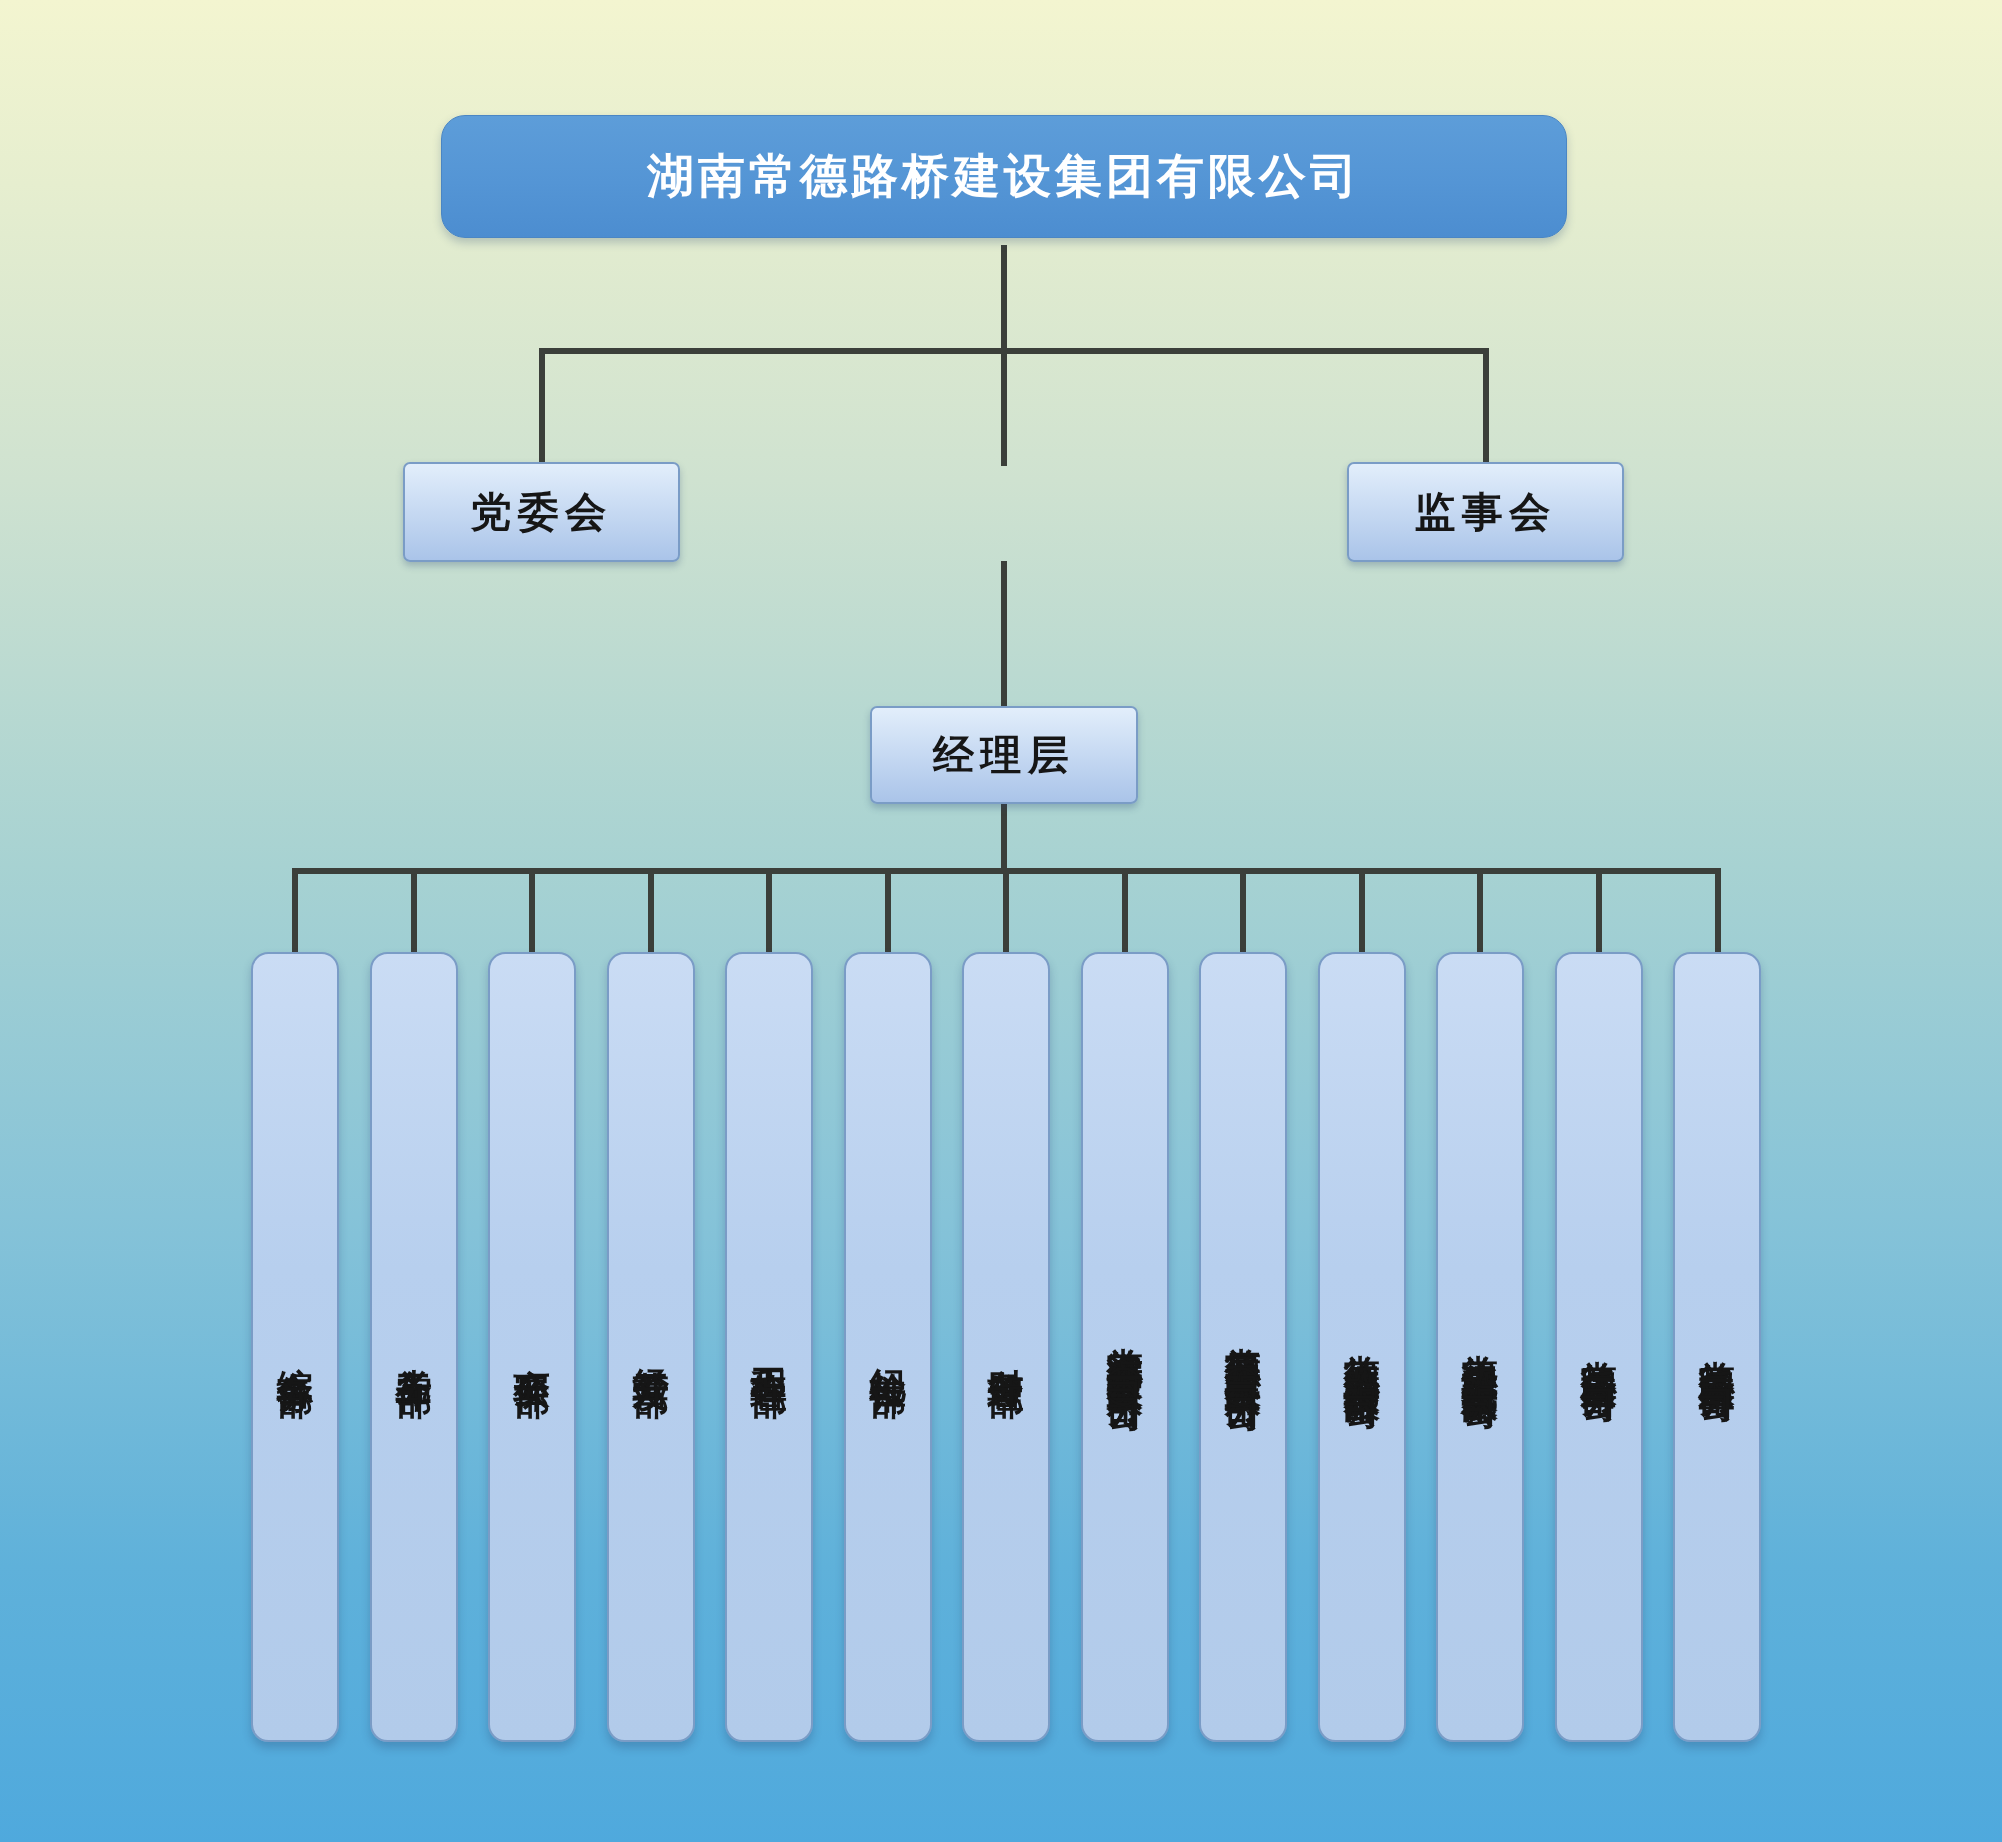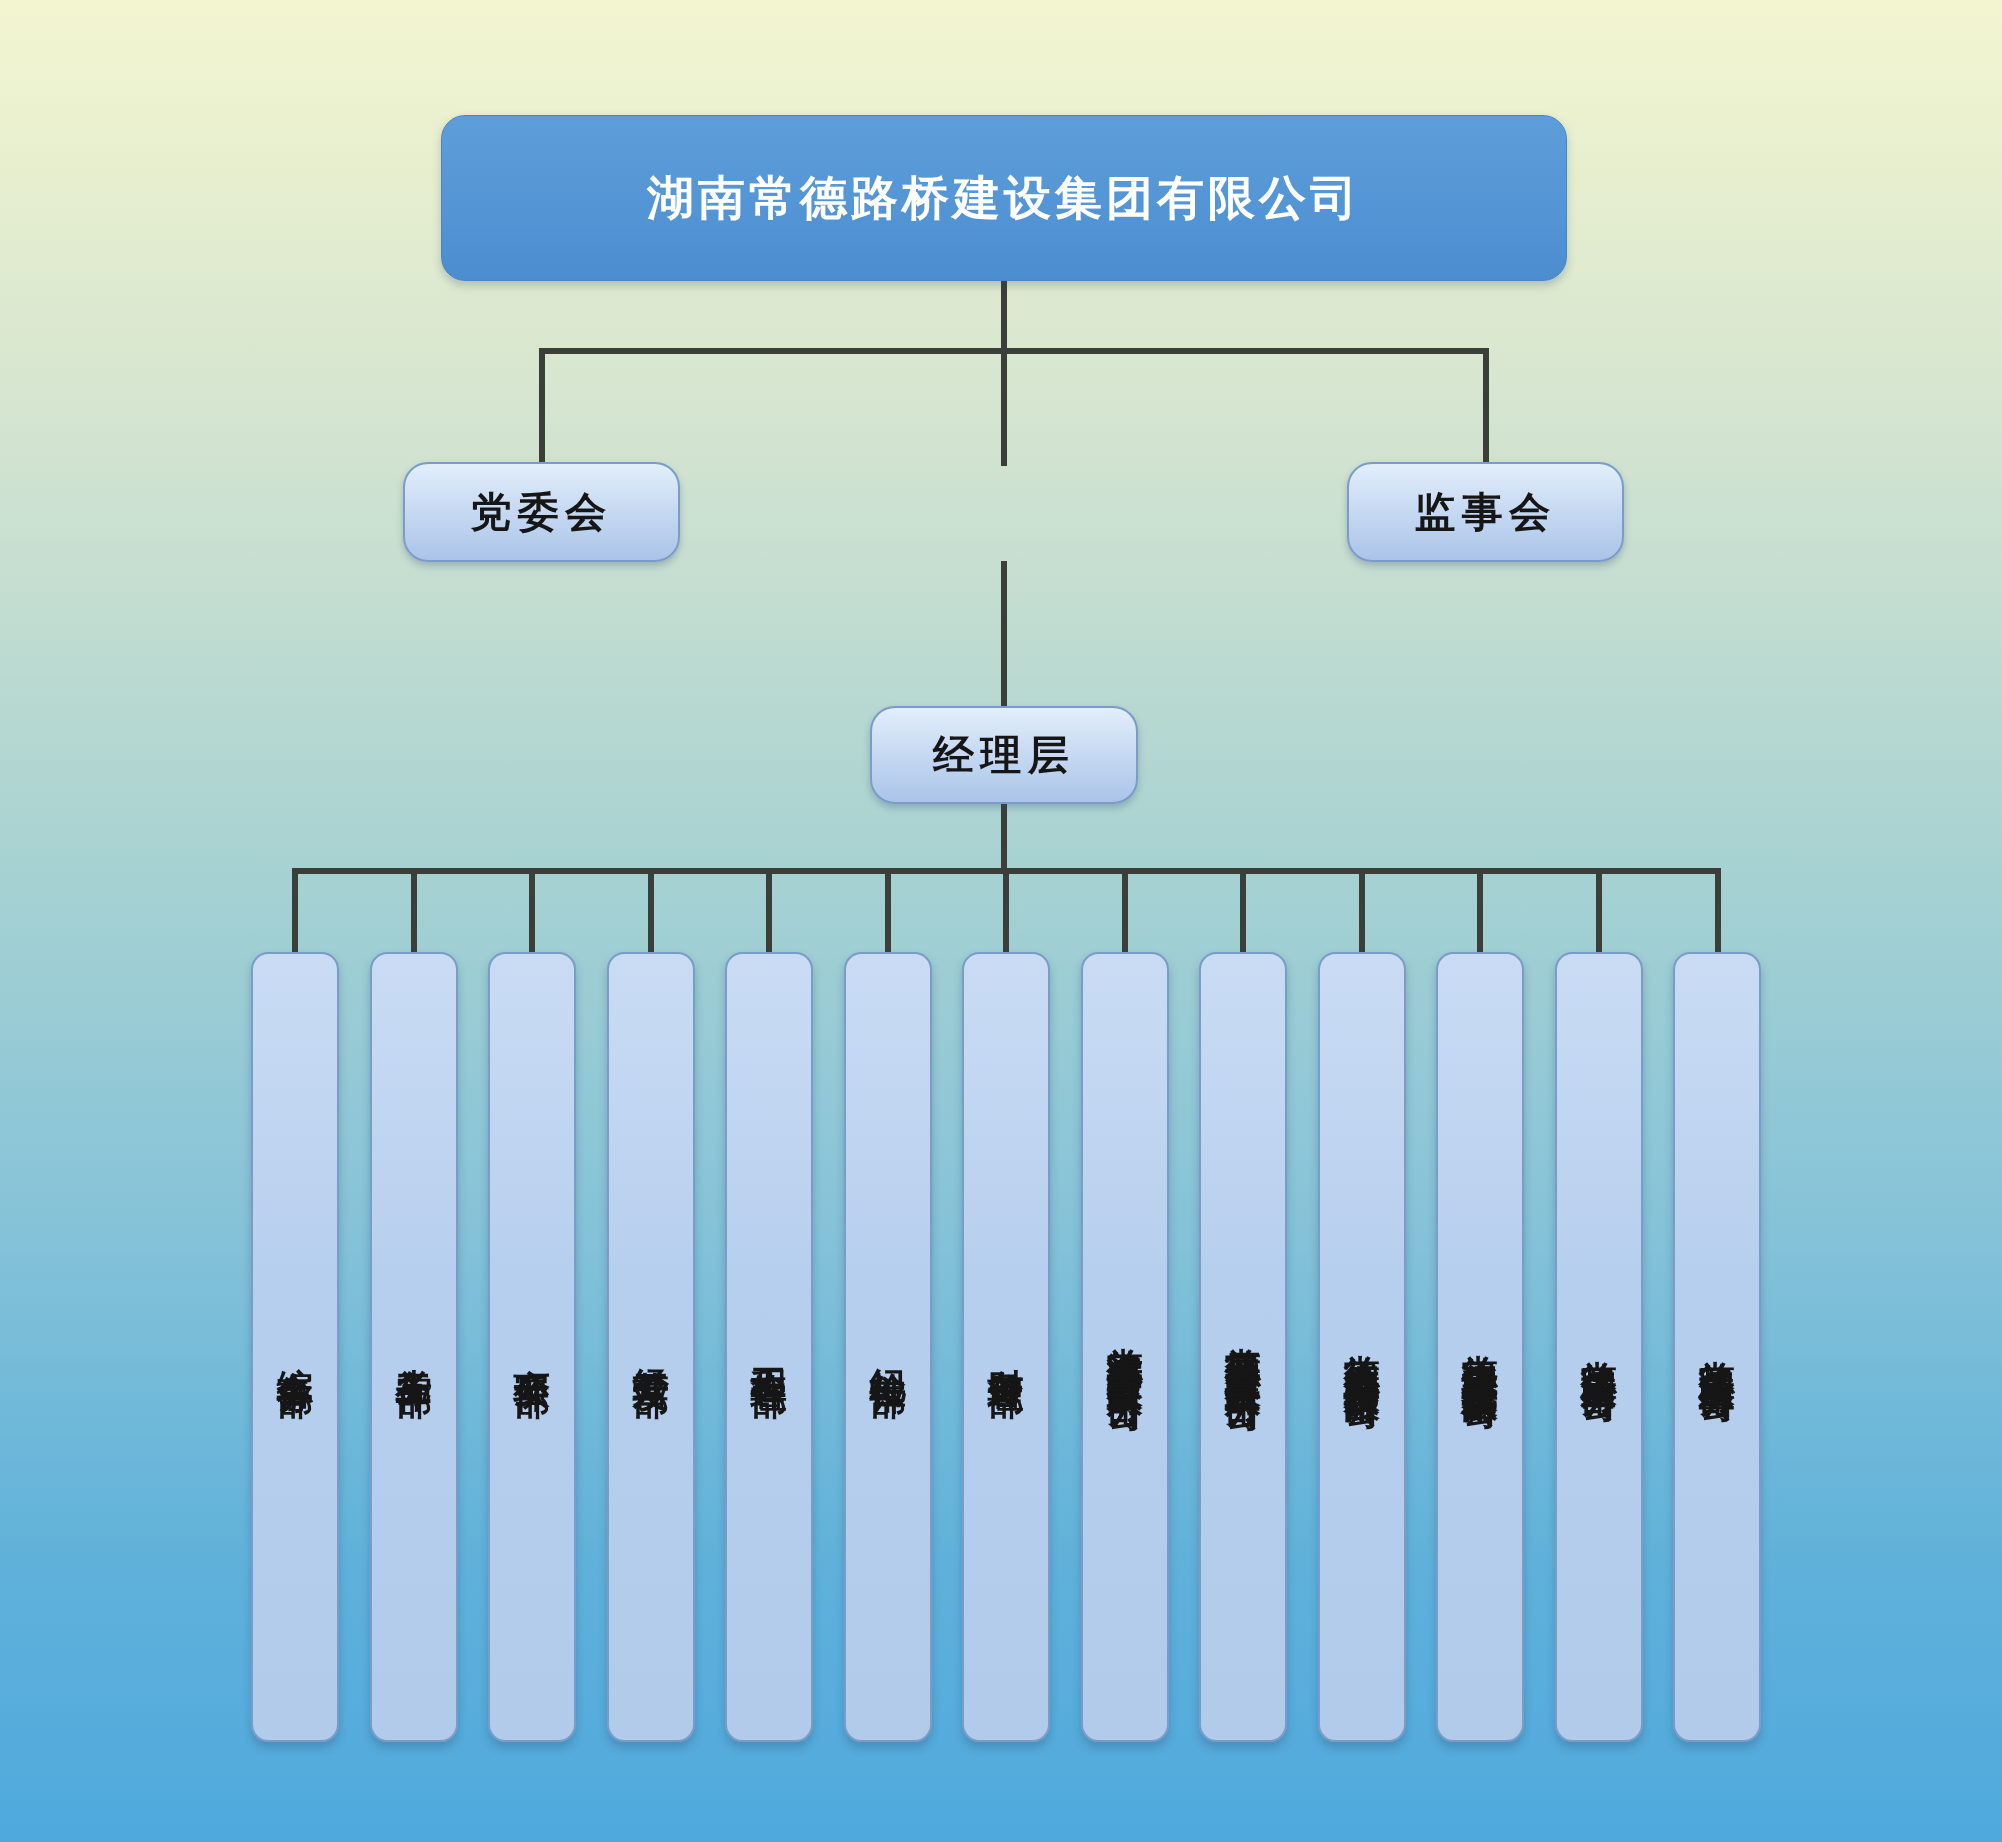--- a/index.html
+++ b/index.html
@@ -27,21 +27,21 @@
     background:linear-gradient(180deg,#5d9dd9 0%,#5495d5 55%,#4c8dd0 100%);
     border:1.6px solid #4a86c4;
     border-radius:24px;
     color:var(--root-text,#ffffff);
     font-size:47px;font-weight:bold;letter-spacing:4px;
     box-shadow:0 4.7px 8px rgba(40,70,110,0.25);
   }
   .gov{
     background:linear-gradient(180deg,#e2eefb 0%,#c6d9f2 50%,#aac4e9 100%);
     border:2.4px solid var(--node-border,#7a9cc6);
-    border-radius:25px;
+    border-radius:7px;
     color:var(--text,#161616);
     font-size:41px;font-weight:bold;letter-spacing:6.3px;
     box-shadow:0 4px 7.1px rgba(40,70,110,0.28);
   }
   .dept{
     background:linear-gradient(180deg,#cadcf4 0%,#b7cfee 40%,#b2cbea 100%);
     border:2.4px solid var(--node-border,#7a9cc6);
     border-radius:17.4px;
     color:var(--text,#161616);
     font-size:36px;font-weight:bold;
@@ -74,21 +74,21 @@
   <div class="line" style="left:766px;top:868px;width:5.5px;height:87px;"></div>
   <div class="line" style="left:885px;top:868px;width:5.5px;height:87px;"></div>
   <div class="line" style="left:1003px;top:868px;width:5.5px;height:87px;"></div>
   <div class="line" style="left:1122px;top:868px;width:5.5px;height:87px;"></div>
   <div class="line" style="left:1240px;top:868px;width:5.5px;height:87px;"></div>
   <div class="line" style="left:1359px;top:868px;width:5.5px;height:87px;"></div>
   <div class="line" style="left:1477px;top:868px;width:5.5px;height:87px;"></div>
   <div class="line" style="left:1596px;top:868px;width:5.5px;height:87px;"></div>
   <div class="line" style="left:1715px;top:868px;width:5.5px;height:87px;"></div>
 
-  <div class="node root" style="left:441px;top:115px;width:1126px;height:166px;">
+  <div class="node root" style="left:441px;top:115px;width:1126px;height:123px;">
     <span>湖南常德路桥建设集团有限公司</span>
   </div>
 
   <div class="node gov" style="left:403px;top:462px;width:277px;height:100px;">
     <span>党委会</span>
   </div>
   <div class="node gov" style="left:1347px;top:462px;width:277px;height:100px;">
     <span>监事会</span>
   </div>
 

